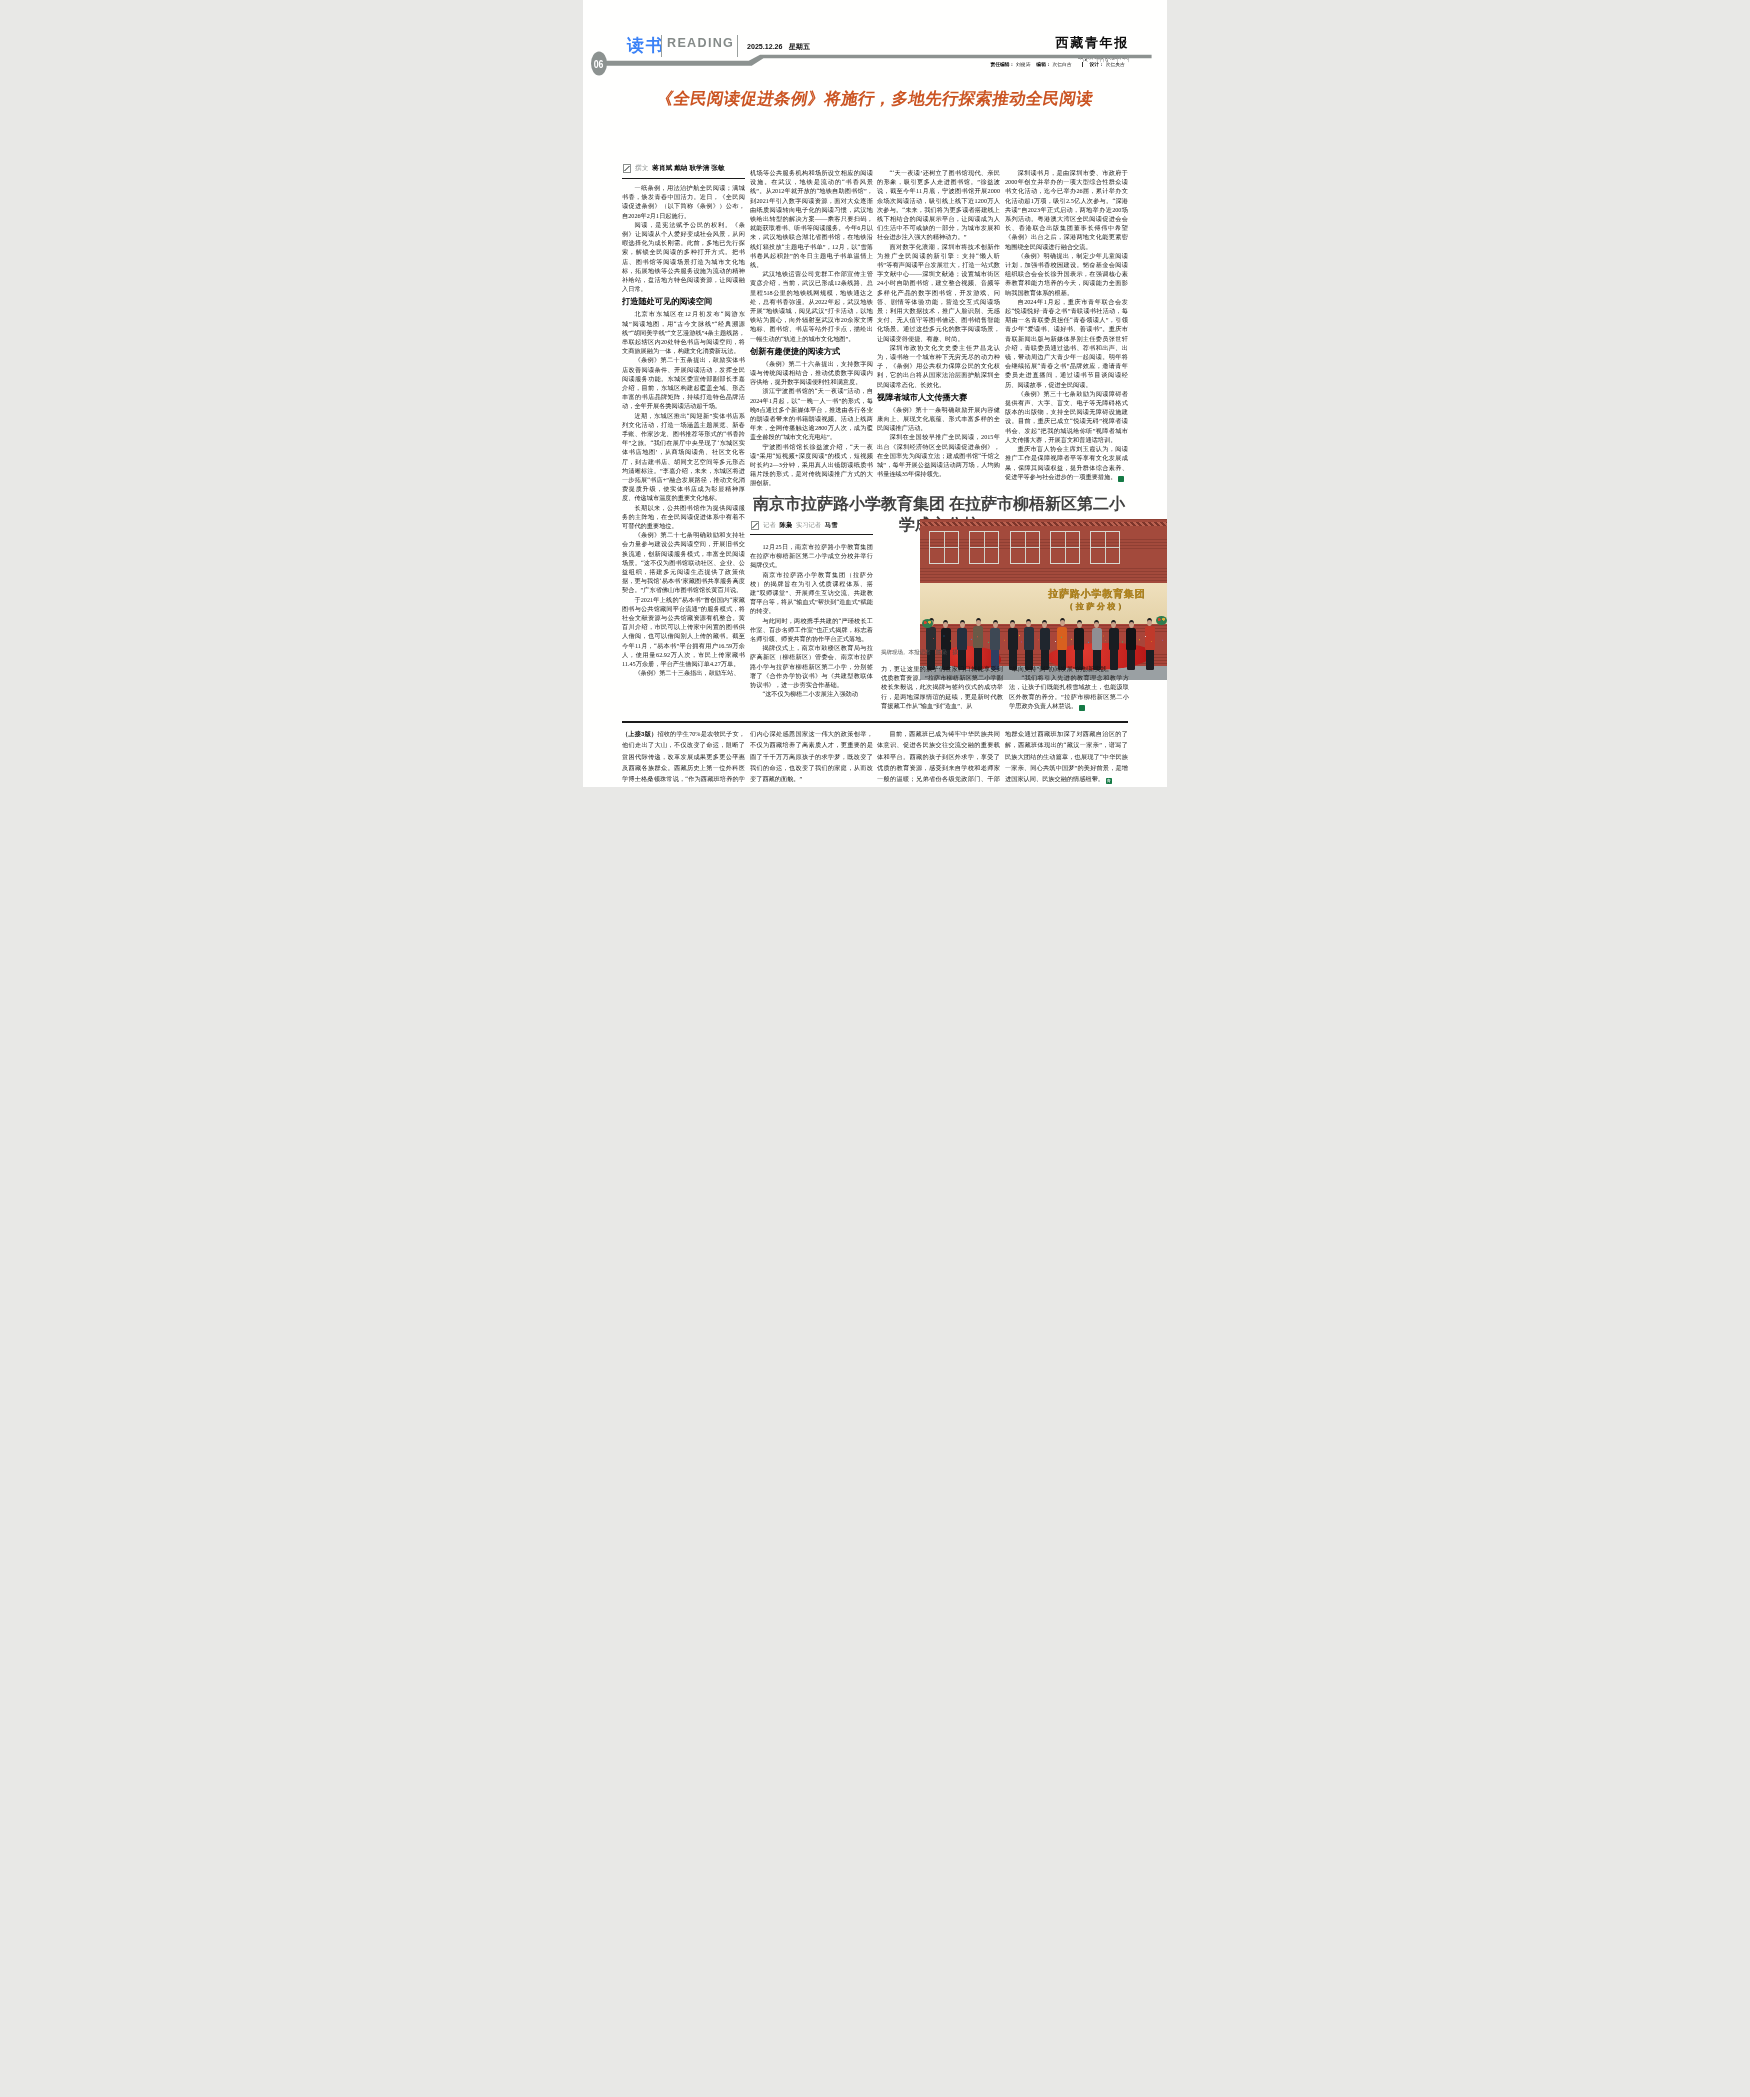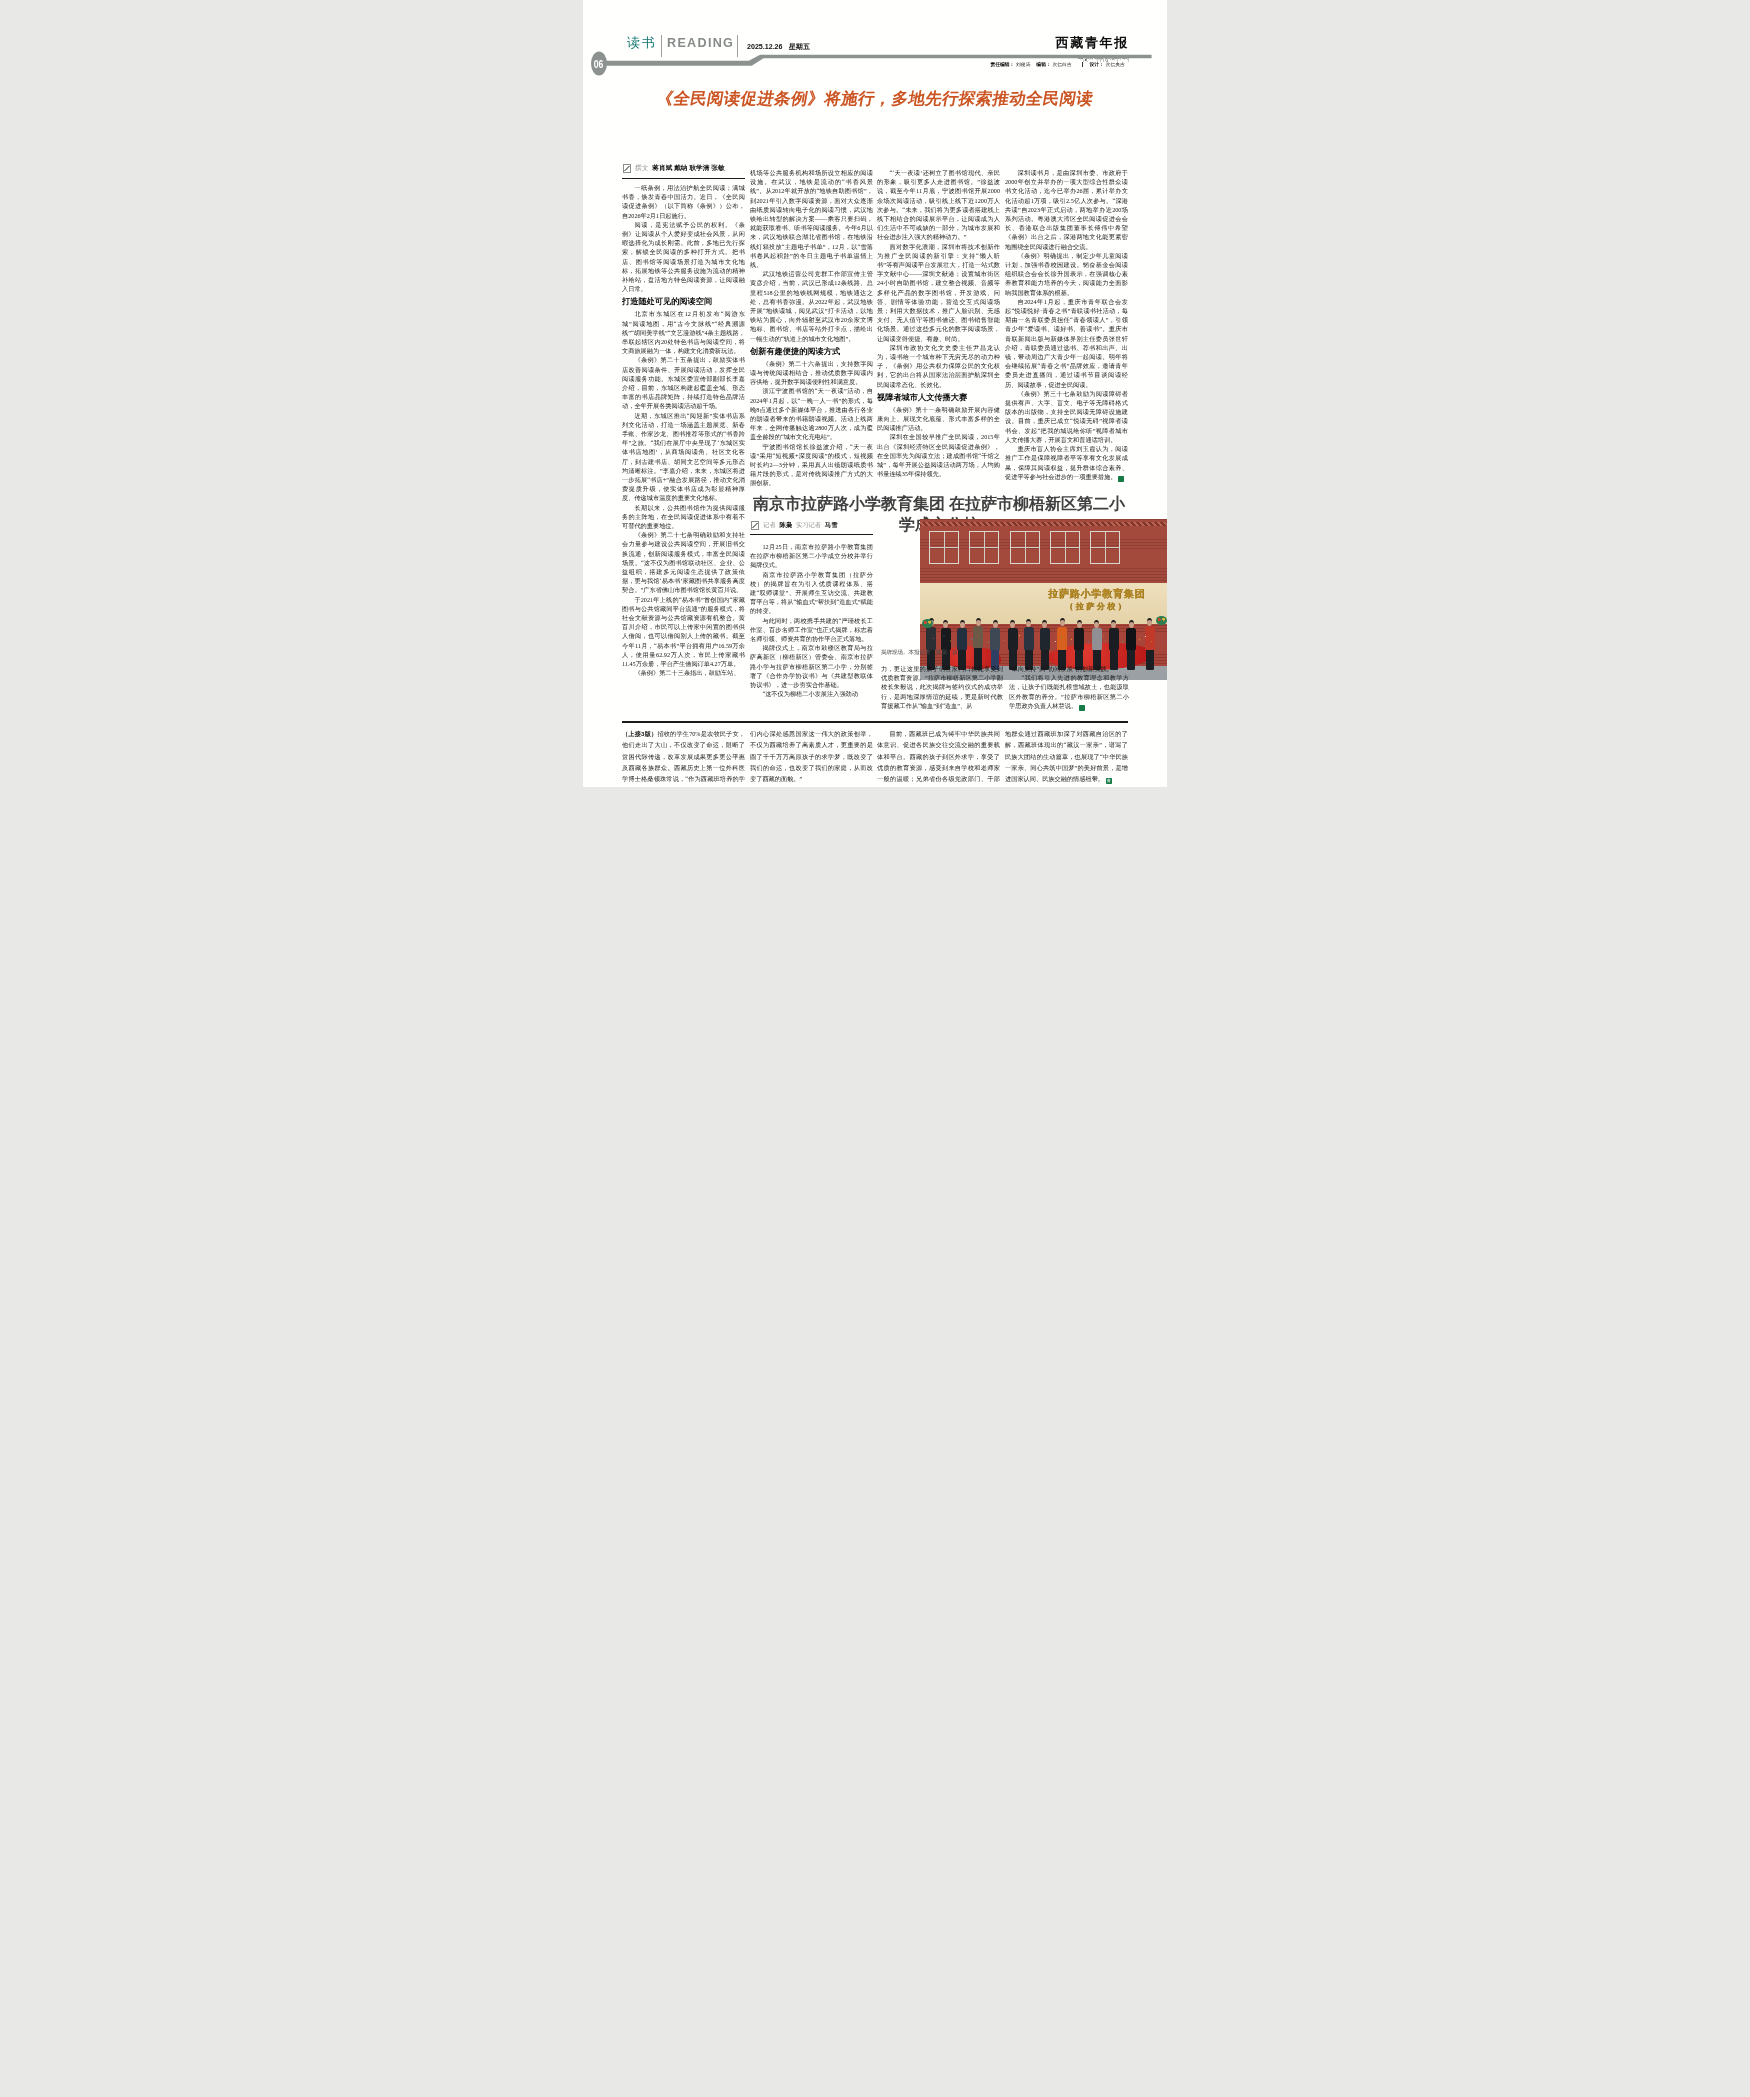--- a/index.html
+++ b/index.html
@@ -4,21 +4,21 @@
 <style>
   html,body{margin:0;padding:0;background:#e8e8e6;}
   #page{position:relative;width:584px;height:787px;margin:0 auto;background:#fffffe;overflow:hidden;
         font-family:"Liberation Serif","DejaVu Serif",serif;color:#161616;}
 
   
   .pageno-oval{position:absolute;left:7.6px;top:53px;width:16px;height:21px;border-radius:50%;
     background:#8c9290;color:#fff;font-family:"Liberation Sans","DejaVu Sans",sans-serif;
     font-weight:800;font-size:8.8px;display:flex;align-items:center;justify-content:center;transform:scaleY(1.15);}
   .section-cn{position:absolute;left:44px;top:34px;font-family:"Liberation Sans",sans-serif;
-    font-weight:400;font-size:13px;color:#0f766e;letter-spacing:1.7px;}
+    font-weight:700;font-size:17px;color:#3b82f6;letter-spacing:1.7px;}
   .hdr-vline{position:absolute;width:0.8px;background:#9aa09e;top:35px;height:22px;}
   .section-en{position:absolute;left:84px;top:36px;font-family:"Liberation Sans",sans-serif;
     font-weight:600;font-size:12.6px;color:#858b89;letter-spacing:1.3px;}
   .hdr-date{position:absolute;left:164px;top:42px;font-family:"Liberation Sans",sans-serif;
     font-weight:800;font-size:7.1px;color:#111;}
   .paper-name{position:absolute;right:38px;top:34px;font-family:"Liberation Sans",sans-serif;
     font-weight:900;font-size:13px;color:#0c0c0c;letter-spacing:1.7px;}
   .paper-tib{position:absolute;right:38px;top:53px;font-size:4.6px;color:#222;}
   .stepbar{position:absolute;left:21px;top:54px;}
   .editors{position:absolute;right:38px;top:61px;font-family:"Liberation Sans",sans-serif;

